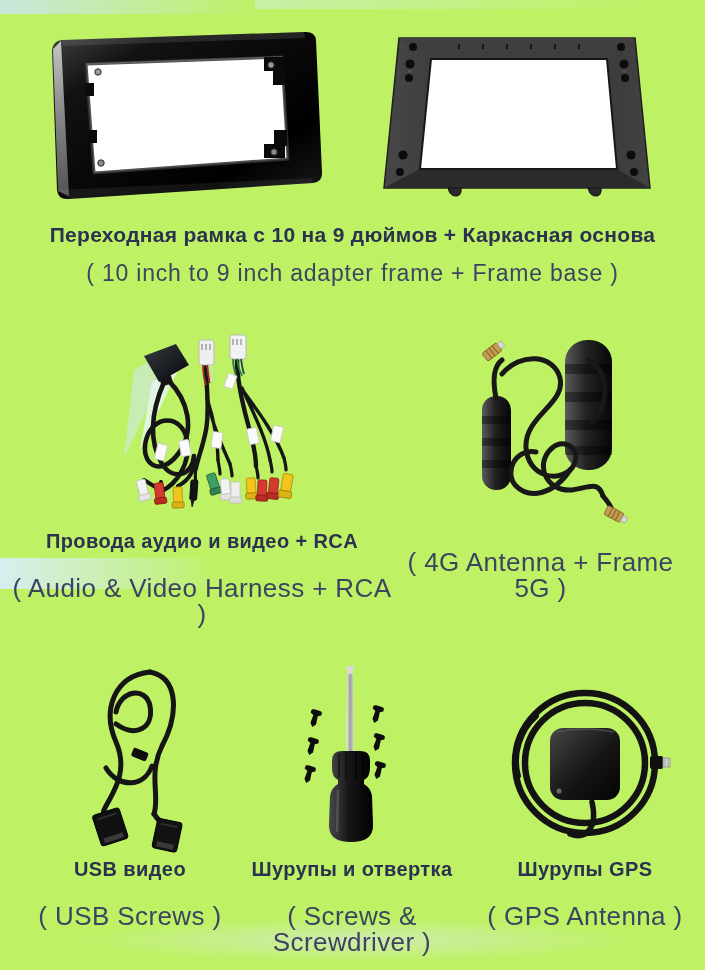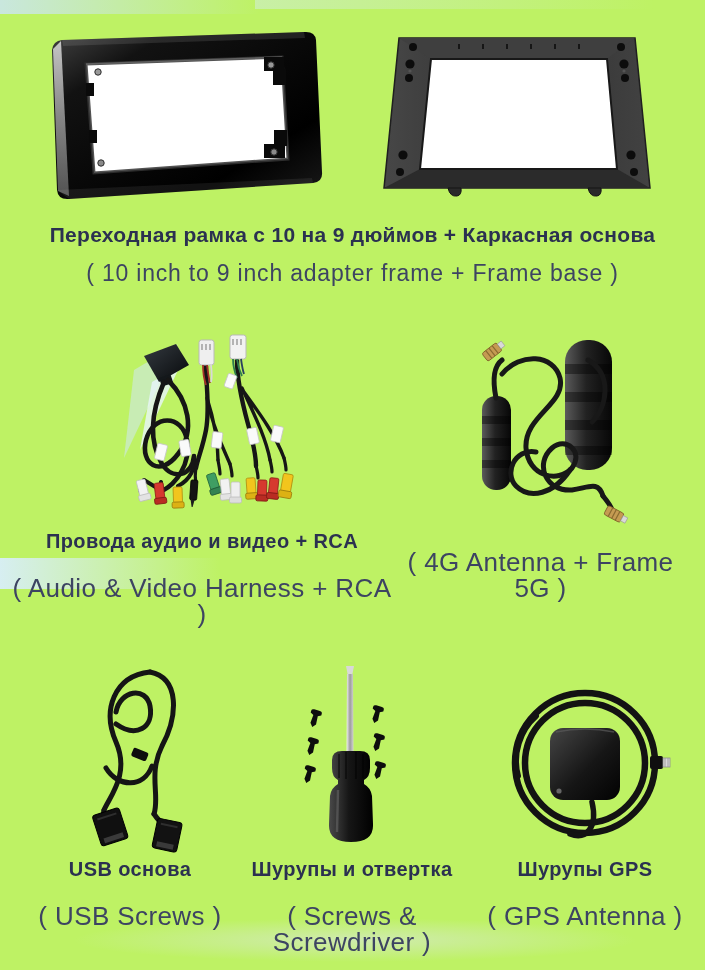--- a/index.html
+++ b/index.html
@@ -373,21 +373,21 @@
       <path d="M15,6 v9 M18,6 v9" stroke="#9a9a9a" stroke-width="0.9"></path>
     </g>
     <g>
       <rect x="52" y="52" width="70" height="72" rx="13" fill="url(#puckG)"></rect>
       <path d="M58,56 Q87,50 116,56" stroke="#5a5a5a" stroke-width="1.6" fill="none" opacity="0.7"></path>
       <circle cx="61" cy="115" r="2.6" fill="#666"></circle>
     </g>
   </svg>
 
   <div class="caption cap-usb">
-    <div class="cap-ru">USB основа</div>
+    <div class="cap-ru">USB видео</div>
     <div class="cap-en">( USB Screws )</div>
   </div>
   <div class="caption cap-screws">
     <div class="cap-ru">Шурупы и отвертка</div>
     <div class="cap-en">( Screws &amp; Screwdriver )</div>
   </div>
   <div class="caption cap-gps">
     <div class="cap-ru">Шурупы GPS</div>
     <div class="cap-en">( GPS Antenna )</div>
   </div>

